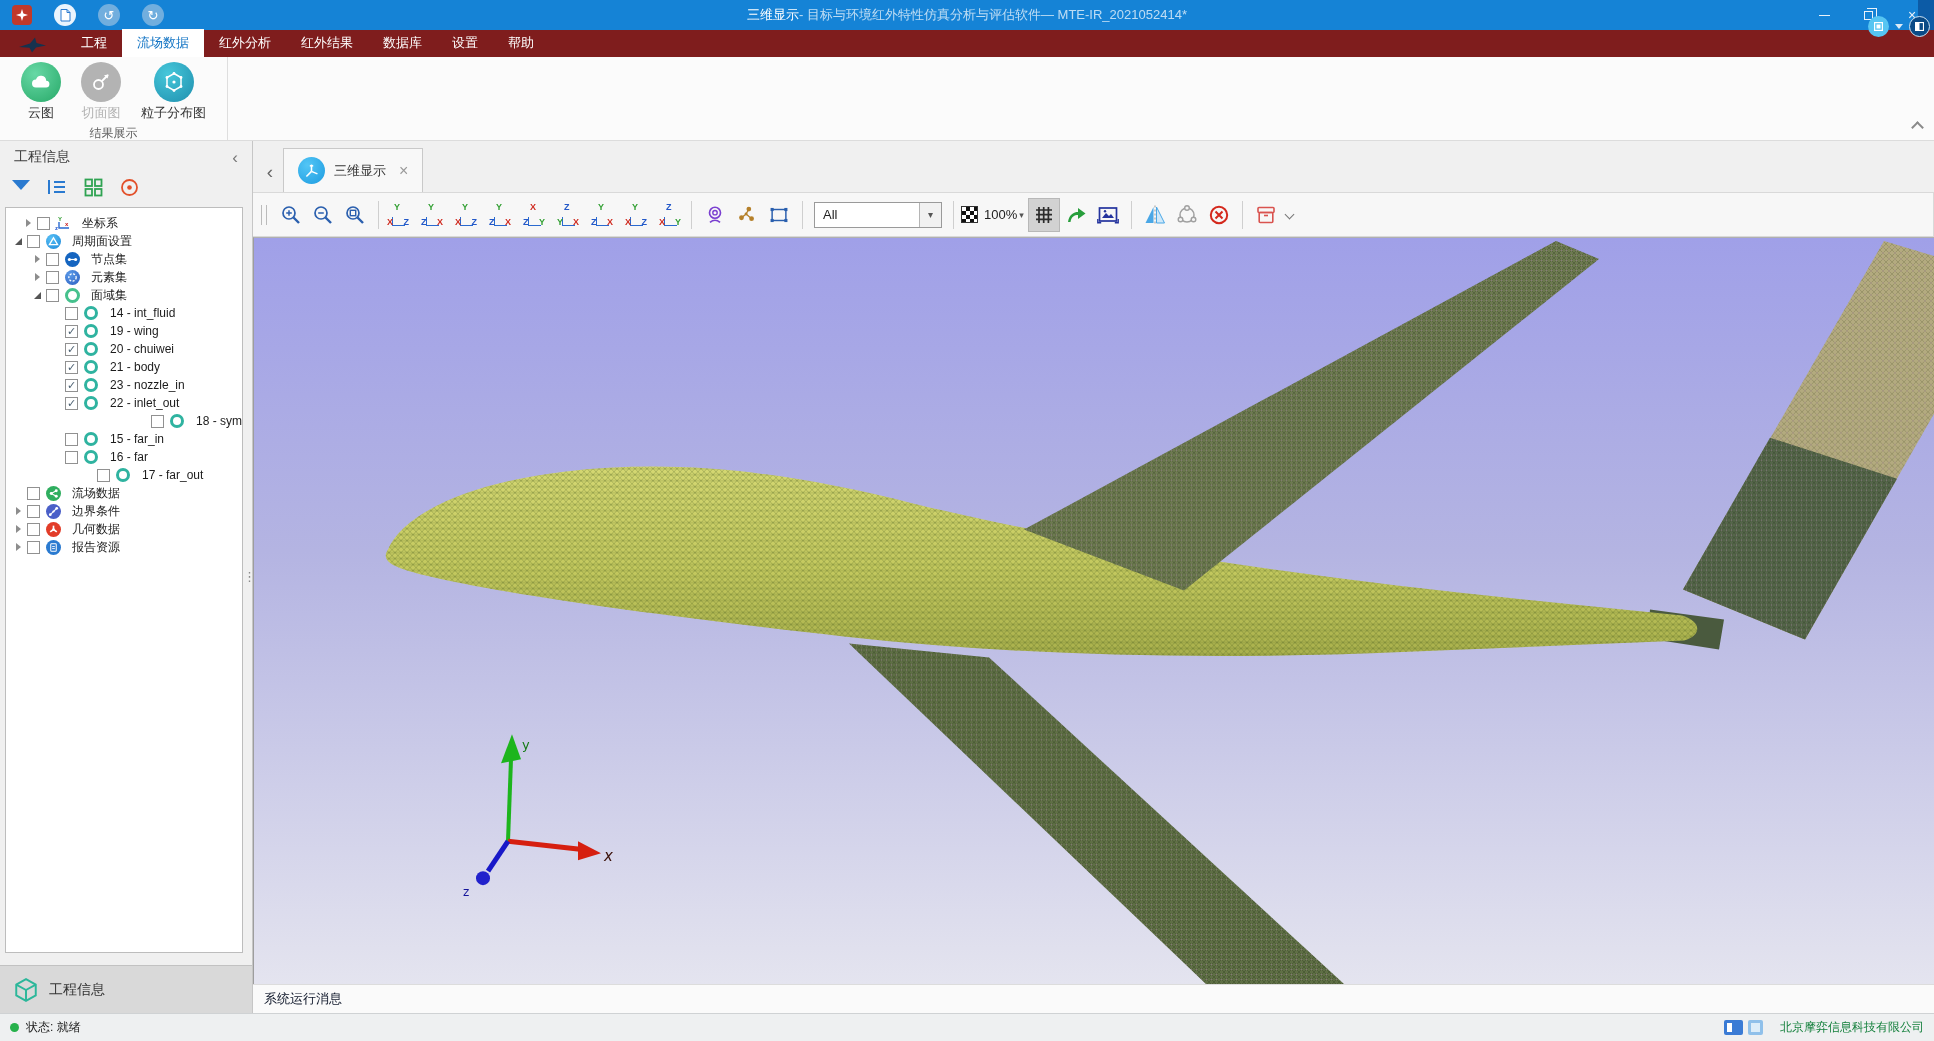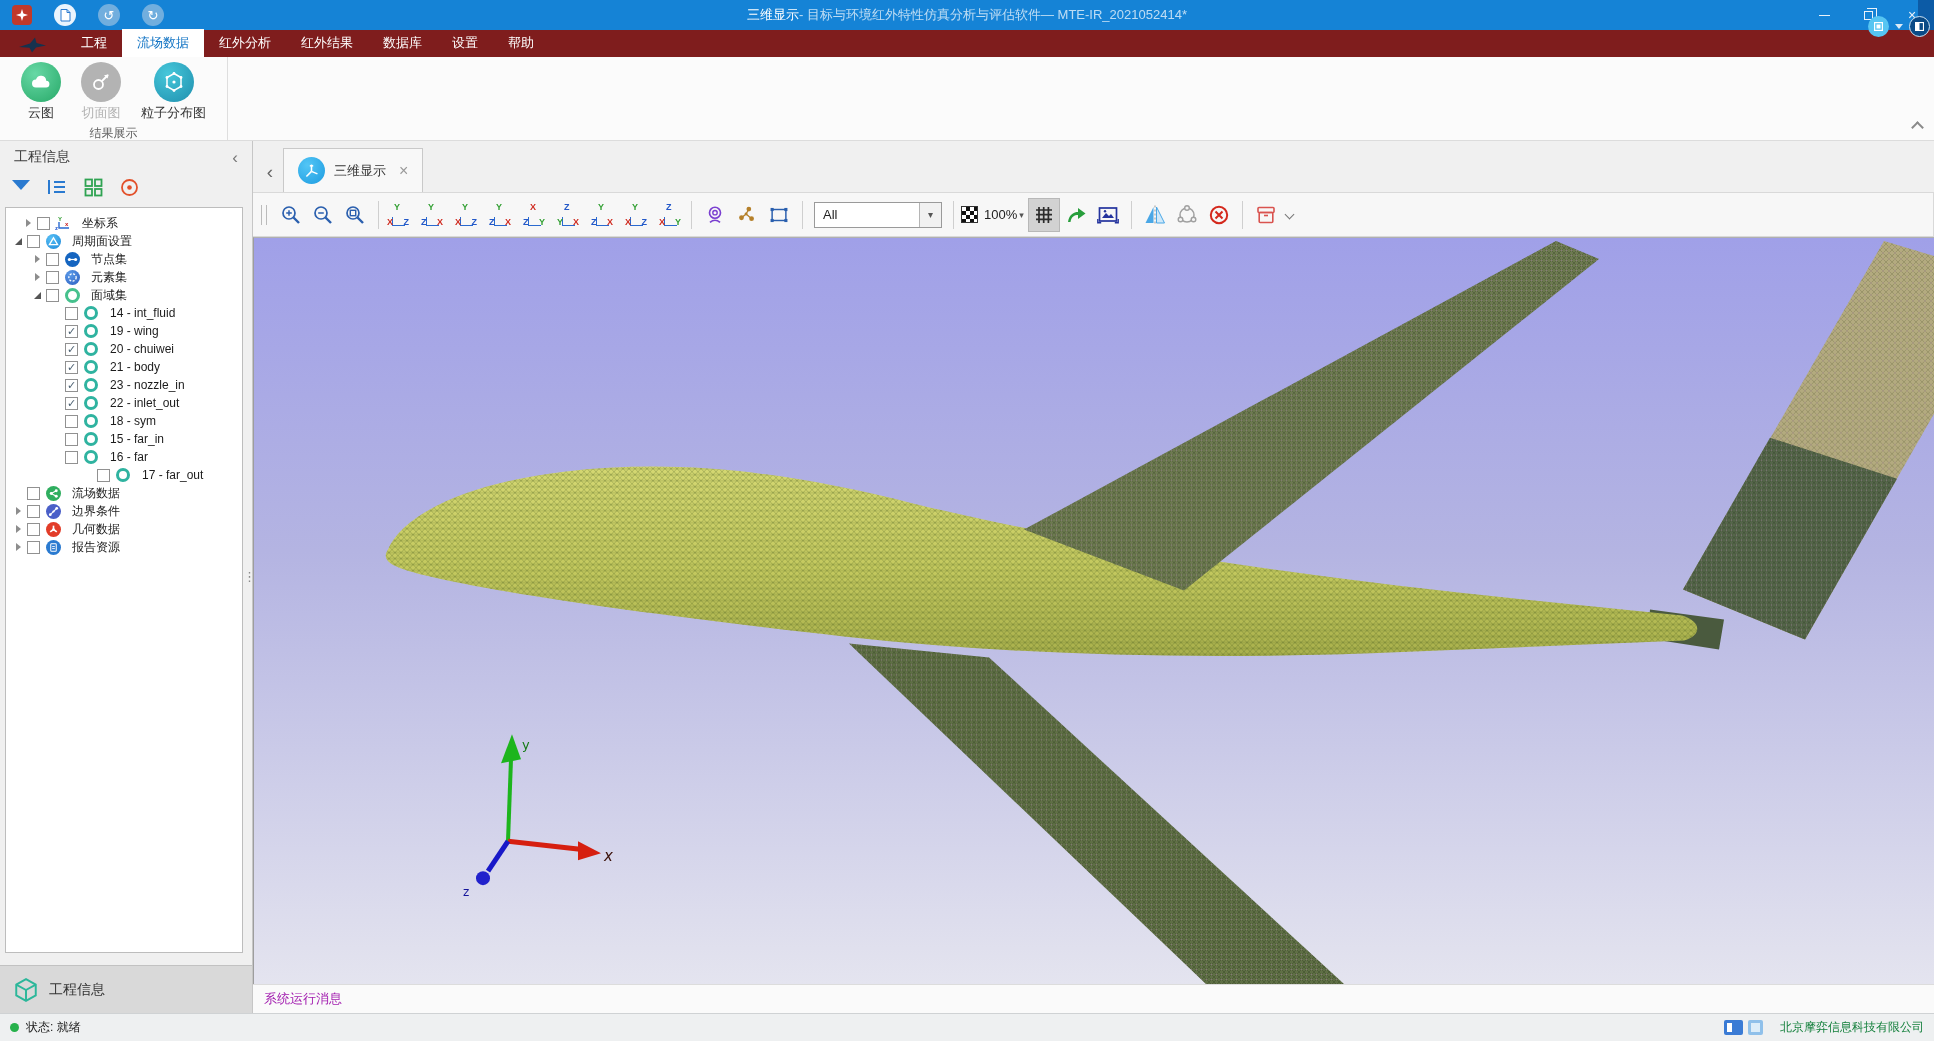--- a/index.html
+++ b/index.html
@@ -96,21 +96,21 @@
   .combobox .cb-btn { width:22px; border-left:1px solid #b5b5b5; background:#f1f1f1; display:flex; align-items:center; justify-content:center; color:#555; font-size:10px; }
   .checker { width:17px; height:17px; border:1px solid #333; background:conic-gradient(#111 25%, #fff 0 50%, #111 0 75%, #fff 0) 0 0/8px 8px; margin-right:6px; }
   .zoom-val { font-size:13px; color:#222; margin-right:2px; }
   .mini-caret { font-size:9px; color:#555; margin-right:4px; }
   .chev-down { width:7px; height:7px; border-right:1.6px solid #777; border-bottom:1.6px solid #777; transform:rotate(45deg); margin-left:4px; }
 
   .viewport { position:relative; flex:1; border-left:1px solid #9d9d9d; border-top:1px solid #b0b0b0;
     background:linear-gradient(180deg,#a0a0e8 0%, #b4b4e2 42%, #e4e4ef 100%); overflow:hidden; }
   .viewport svg.scene { position:absolute; inset:0; width:100%; height:100%; }
 
-  .message-bar { height:29px; background:#fafafa; border-top:1px solid #dcdcdc; display:flex; align-items:center; padding-left:11px; font-size:13px; color:#a21caf; }
+  .message-bar { height:29px; background:#fafafa; border-top:1px solid #dcdcdc; display:flex; align-items:center; padding-left:11px; font-size:13px; color:#0f172a; }
 
   
   .statusbar { height:28px; background:#eef0f1; border-top:1px solid #cfd2d4; display:flex; align-items:center; padding:0 10px; font-size:12px; color:#222; }
   .status-dot { width:9px; height:9px; border-radius:50%; background:#26b14b; margin-right:7px; }
   .sb-right { margin-left:auto; display:flex; align-items:center; gap:5px; }
   .st-ico1 { width:19px; height:15px; background:#3a7bd5; border-radius:2px; position:relative; }
   .st-ico1::before { content:""; position:absolute; left:3px; top:3px; width:5px; height:9px; background:#fff; }
   .st-ico2 { width:15px; height:15px; background:#8fc0ea; border-radius:2px; position:relative; }
   .st-ico2::before { content:""; position:absolute; left:3px; top:3px; width:9px; height:9px; background:#dcedf9; }
   .company { margin-left:12px; color:#15803d; }
@@ -374,21 +374,21 @@
           <span>23 - nozzle_in</span>
         </div>
         <div class="tree-row" style="padding-left: 44px;">
           <span class="exp"></span>
           <span class="cbx">✓</span>
           <span class="ti">
             <span class="ring-o"></span>
           </span>
           <span>22 - inlet_out</span>
         </div>
-        <div class="tree-row" style="padding-left: 44px;">
+        <div class="tree-row" style="padding-left: 44px; justify-content: flex-end;">
           <span class="exp"></span>
           <span class="cbx"></span>
           <span class="ti">
             <span class="ring-o"></span>
           </span>
           <span>18 - sym</span>
         </div>
         <div class="tree-row" style="padding-left: 44px;">
           <span class="exp"></span>
           <span class="cbx"></span>

